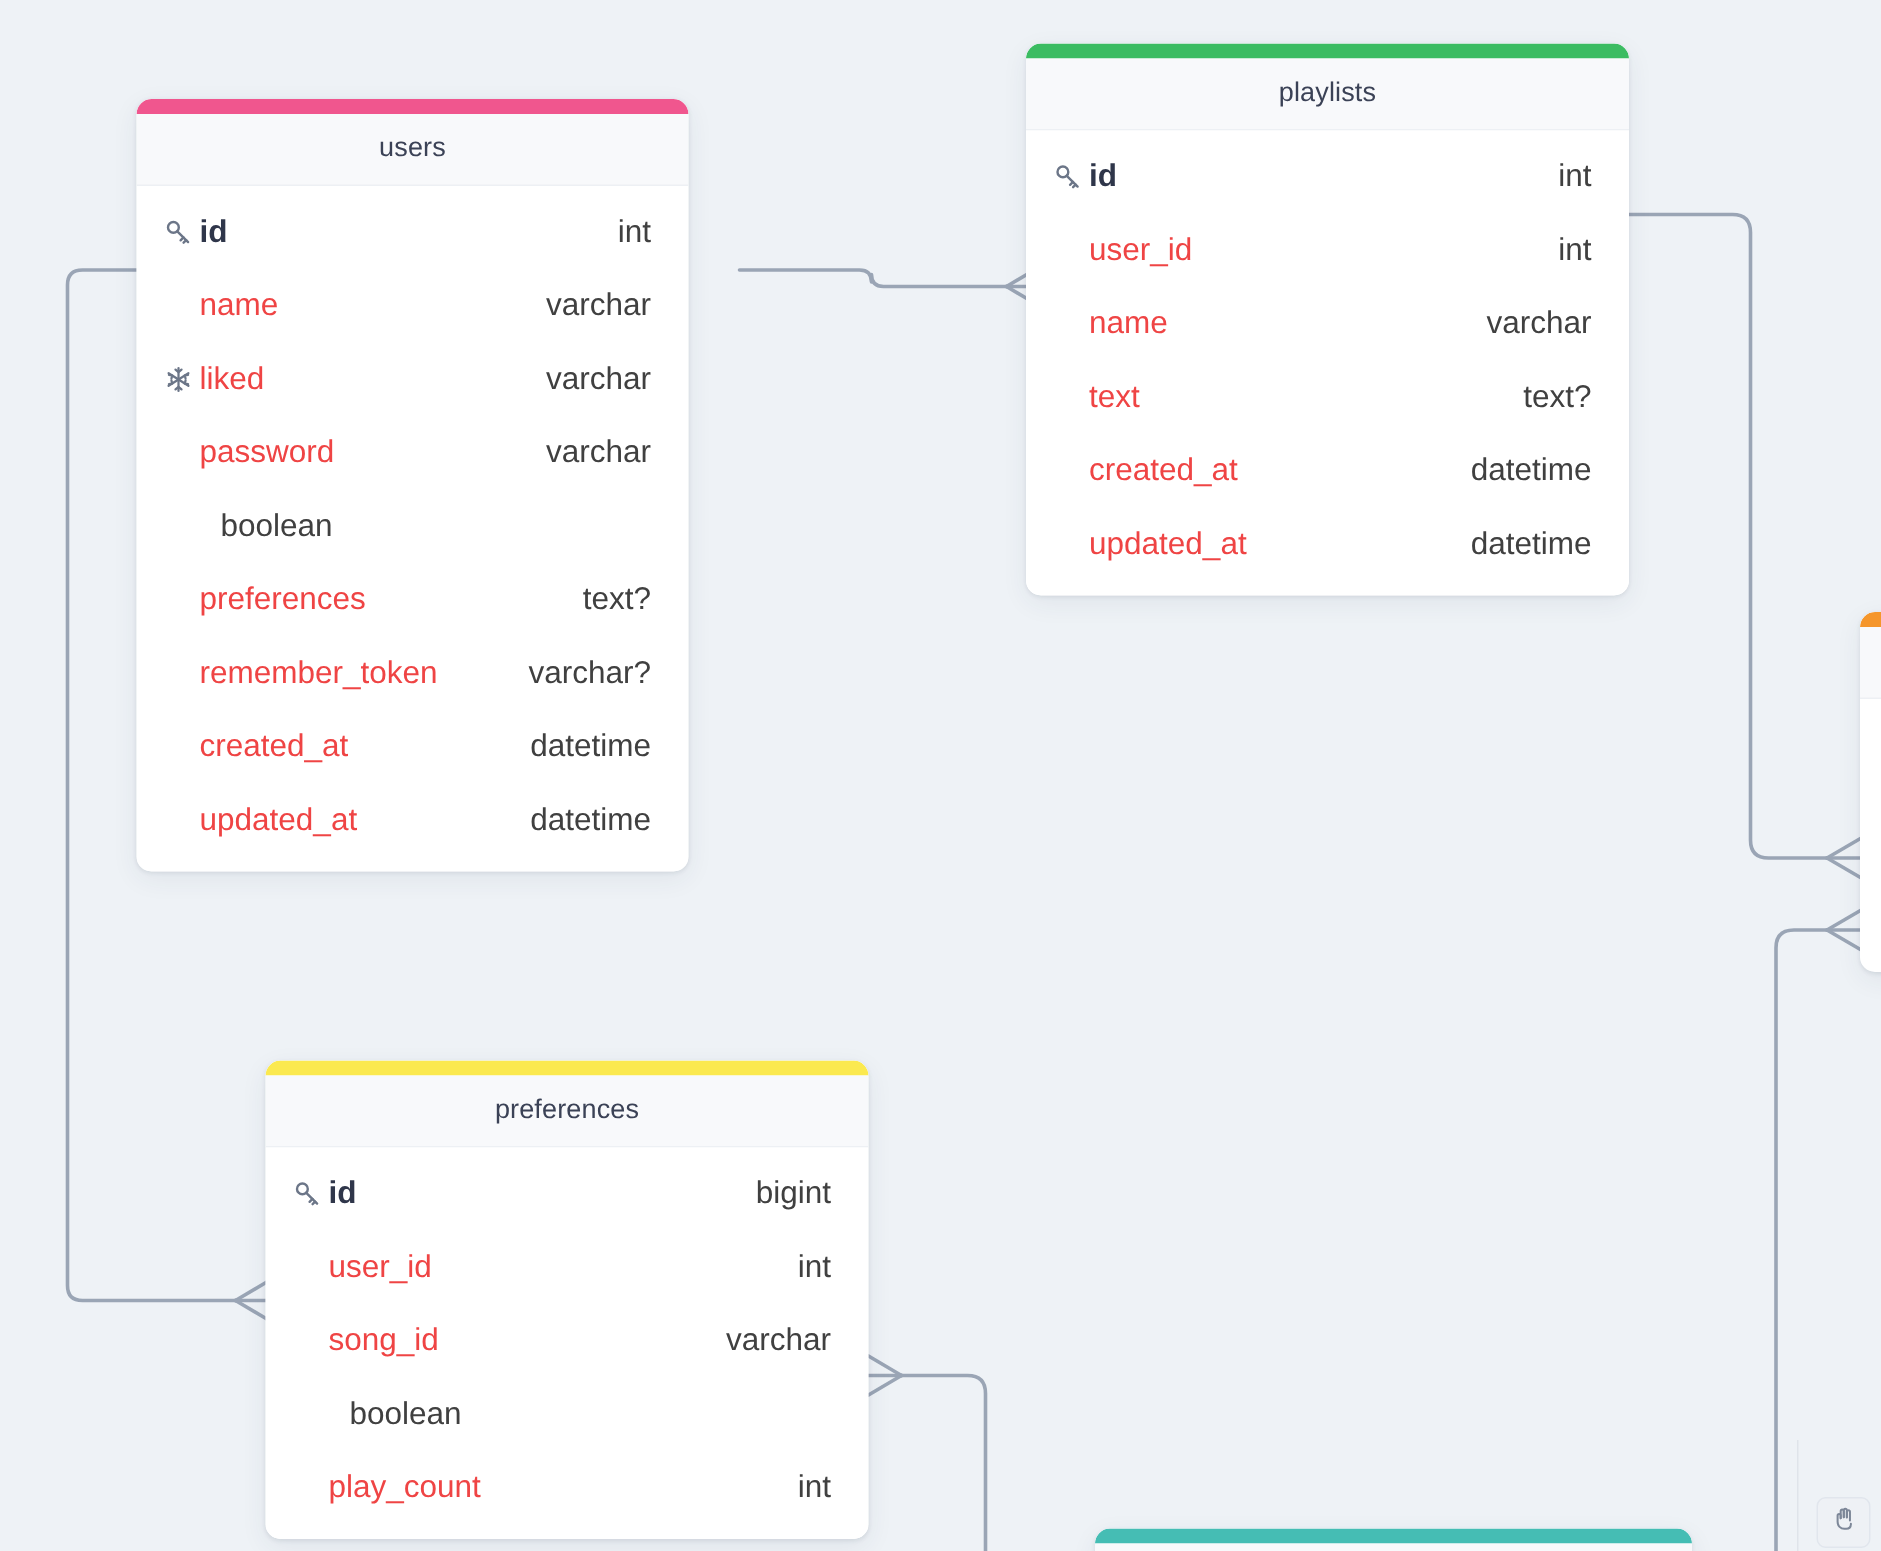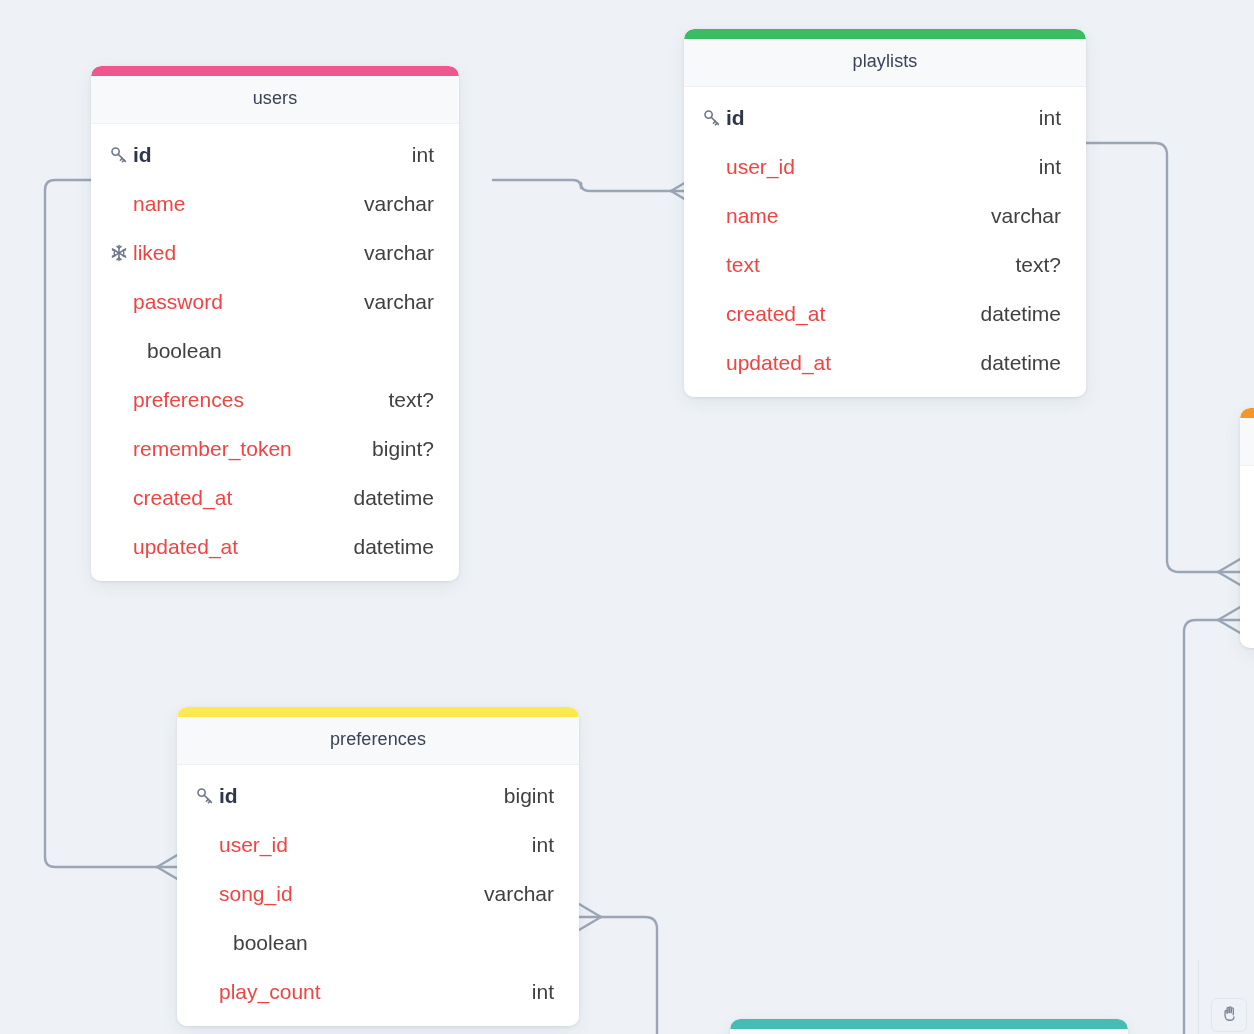--- a/index.html
+++ b/index.html
@@ -231,21 +231,21 @@
 
       <div class="field-row">
         <span class="field-icon empty"></span>
         <span class="field-name">preferences</span>
         <span class="field-type">text?</span>
       </div>
 
       <div class="field-row">
         <span class="field-icon empty"></span>
         <span class="field-name">remember_token</span>
-        <span class="field-type">bigint?</span>
+        <span class="field-type">varchar?</span>
       </div>
 
       <div class="field-row">
         <span class="field-icon empty"></span>
         <span class="field-name">created_at</span>
         <span class="field-type">datetime</span>
       </div>
 
       <div class="field-row">
         <span class="field-icon empty"></span>

